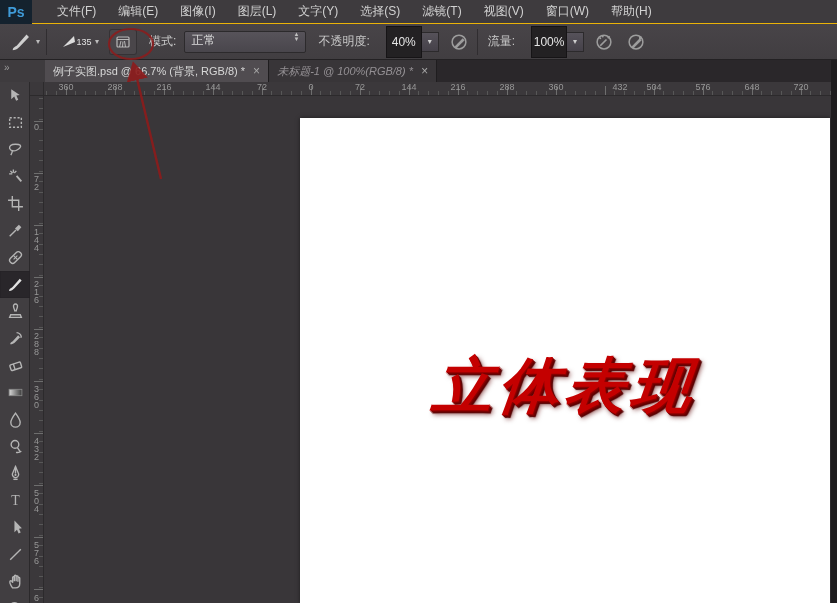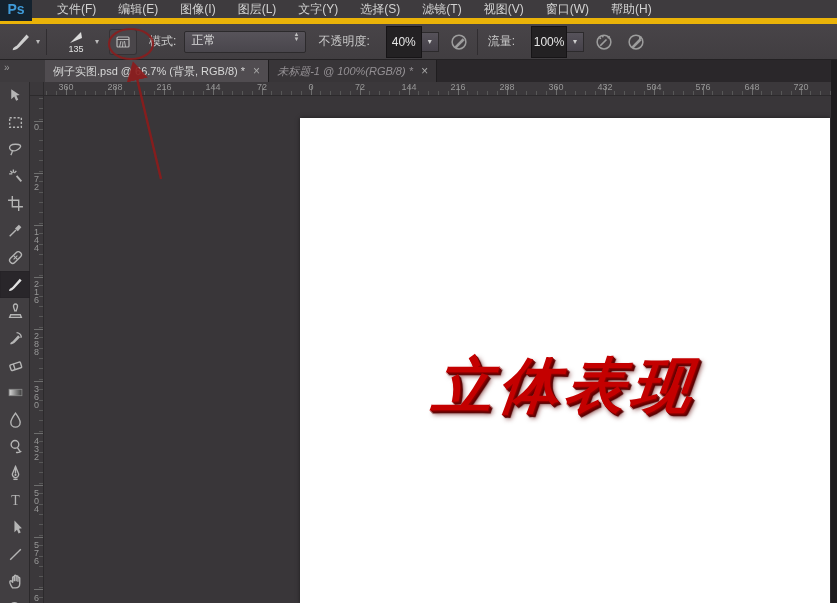--- a/index.html
+++ b/index.html
@@ -6,21 +6,21 @@
   *{box-sizing:border-box;}
   .screen{
     position:relative;width:837px;height:603px;overflow:hidden;
     background:#393639;font-family:"Liberation Sans",sans-serif;
     -webkit-font-smoothing:antialiased;
   }
   
   .menubar{
     position:absolute;left:0;top:0;width:837px;height:24px;
     background:#3e3b3e;display:flex;align-items:center;
-    border-bottom:6px solid #eab308;
+    border-bottom:1px solid #eab308;
   }
   .ps-logo{
     width:32px;height:24px;background:#14222e;color:#3f9bd8;
     font-weight:bold;font-size:14px;display:flex;align-items:center;justify-content:center;
   }
   .menu-items{display:flex;align-items:center;margin-left:14px;}
   .menu-item{
     color:#d2d2d2;font-size:12px;padding:0 11px;height:29px;
     display:flex;align-items:center;white-space:nowrap;cursor:default;
   }
@@ -29,21 +29,21 @@
     position:absolute;left:0;top:24px;width:837px;height:36px;
     background:linear-gradient(#484448,#413e41);
     border-bottom:1px solid #232123;
     display:flex;align-items:center;color:#c9c9c9;font-size:12px;
   }
   .ob-sep{width:1px;height:26px;background:#302d30;margin:0 6px;flex:0 0 auto;}
   .ob-icon{display:flex;align-items:center;justify-content:center;flex:0 0 auto;}
   .tool-indicator{width:26px;height:26px;margin-left:8px;}
   .caret{color:#bcbcbc;font-size:8px;margin-left:2px;flex:0 0 auto;}
   .brush-preview{
-    width:34px;height:30px;margin-left:6px;display:flex;flex-direction:column;
+    width:34px;height:30px;margin-left:6px;display:flex;flex-direction:row;
     align-items:center;justify-content:center;border-radius:2px;
   }
   .brush-preview .num{font-size:9px;color:#e3e3e3;line-height:8px;margin-top:1px;}
   .panel-toggle{
     width:28px;height:26px;margin-left:10px;border-radius:3px;
     background:#4a464a;box-shadow:inset 0 0 0 1px #353235;
     display:flex;align-items:center;justify-content:center;
   }
   .ob-label{margin-left:12px;white-space:nowrap;flex:0 0 auto;}
   .dropdown-wide{
@@ -371,21 +371,21 @@
       <span style="left: 58px;">288</span>
       <span style="left: 107px;">216</span>
       <span style="left: 156px;">144</span>
       <span style="left: 205px;">72</span>
       <span style="left: 254px;">0</span>
       <span style="left: 303px;">72</span>
       <span style="left: 352px;">144</span>
       <span style="left: 401px;">216</span>
       <span style="left: 450px;">288</span>
       <span style="left: 499px;">360</span>
-      <span style="left: 548px;">432</span>
+      <span style="left: 563px;">432</span>
       <span style="left: 597px;">504</span>
       <span style="left: 646px;">576</span>
       <span style="left: 695px;">648</span>
       <span style="left: 744px;">720</span>
     </div>
   <div class="ruler-v" id="ruler-v">
       <span style="top: 27px;">0</span>
       <span style="top: 79.3px;">7<br>2</span>
       <span style="top: 131.6px;">1<br>4<br>4</span>
       <span style="top: 183.9px;">2<br>1<br>6</span>

